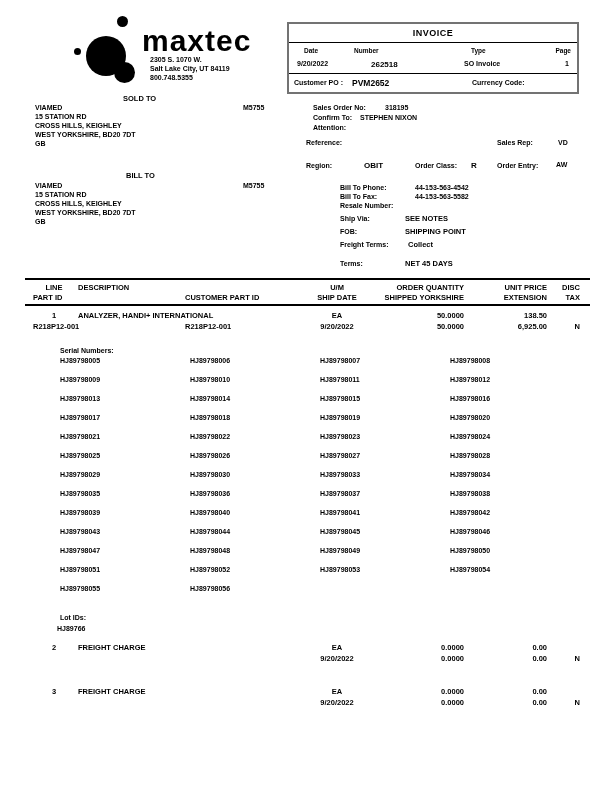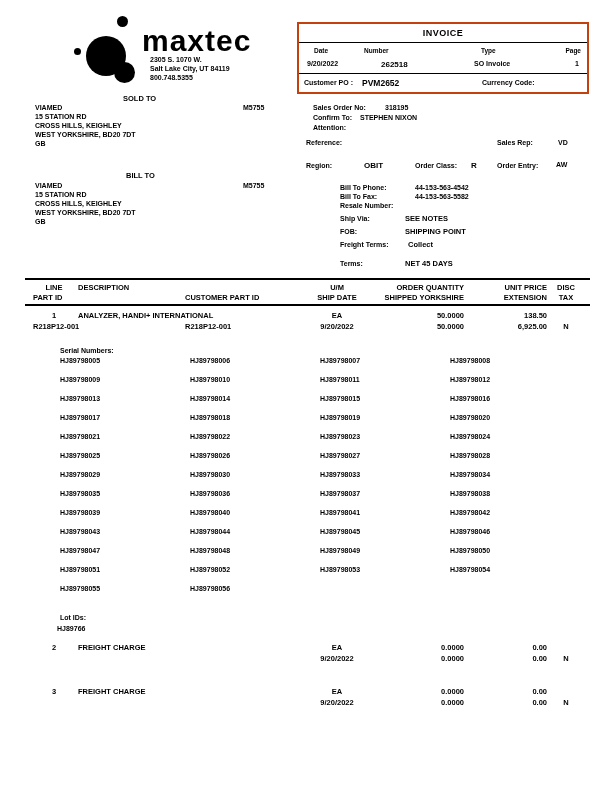--- a/index.html
+++ b/index.html
@@ -6,34 +6,34 @@
   #page{
     position:relative;width:612px;height:792px;background:#fff;
     font-family:"Liberation Sans","DejaVu Sans",sans-serif;
     color:#000;font-weight:700;font-size:7px;overflow:hidden;
   }
   .abs{position:absolute;white-space:nowrap;}
   .circle{position:absolute;background:#000;border-radius:50%;}
   .logo-word{font-size:30px;font-weight:700;letter-spacing:1px;color:#000;}
   .logo-addr{font-weight:700;font-size:7px;line-height:9px;}
   
-  .invbox{position:absolute;left:297px;top:22px;width:288px;height:68px;border:2px solid #c2410c;}
+  .invbox{position:absolute;left:287px;top:22px;width:288px;height:68px;border:2px solid #737373;}
   .invbox .titlerow{height:18px;border-bottom:1.5px solid #000;text-align:center;
     font-size:9px;letter-spacing:.5px;line-height:18px;}
   .invbox .midrow{position:relative;height:30px;border-bottom:1.5px solid #000;}
   .invbox .porow{position:relative;height:16px;}
   
   .c-line{position:absolute;left:17px;width:24px;text-align:center;}
   .c-partid{position:absolute;left:8px;}
   .c-desc{position:absolute;left:53px;}
   .c-custpart{position:absolute;left:160px;}
   .c-um{position:absolute;left:265px;width:94px;text-align:center;}
   .c-oqty{position:absolute;left:347px;width:92px;text-align:right;}
   .c-price{position:absolute;left:430px;width:92px;text-align:right;}
-  .c-tax{position:absolute;left:527px;width:28px;text-align:center;}
+  .c-tax{position:absolute;left:527px;width:28px;text-align:right;}
   .hdr{font-size:6.5px;}
   .rule{position:absolute;left:25px;width:565px;height:2px;background:#000;}
   .itemrow{position:absolute;left:25px;width:565px;height:10px;font-size:7.5px;}
   #serial-grid{
     position:absolute;left:60px;top:357px;width:524px;
     display:grid;grid-template-columns:130px 130px 130px 130px;
     grid-auto-rows:19px;font-size:7px;
   }
 </style>
 </head>

